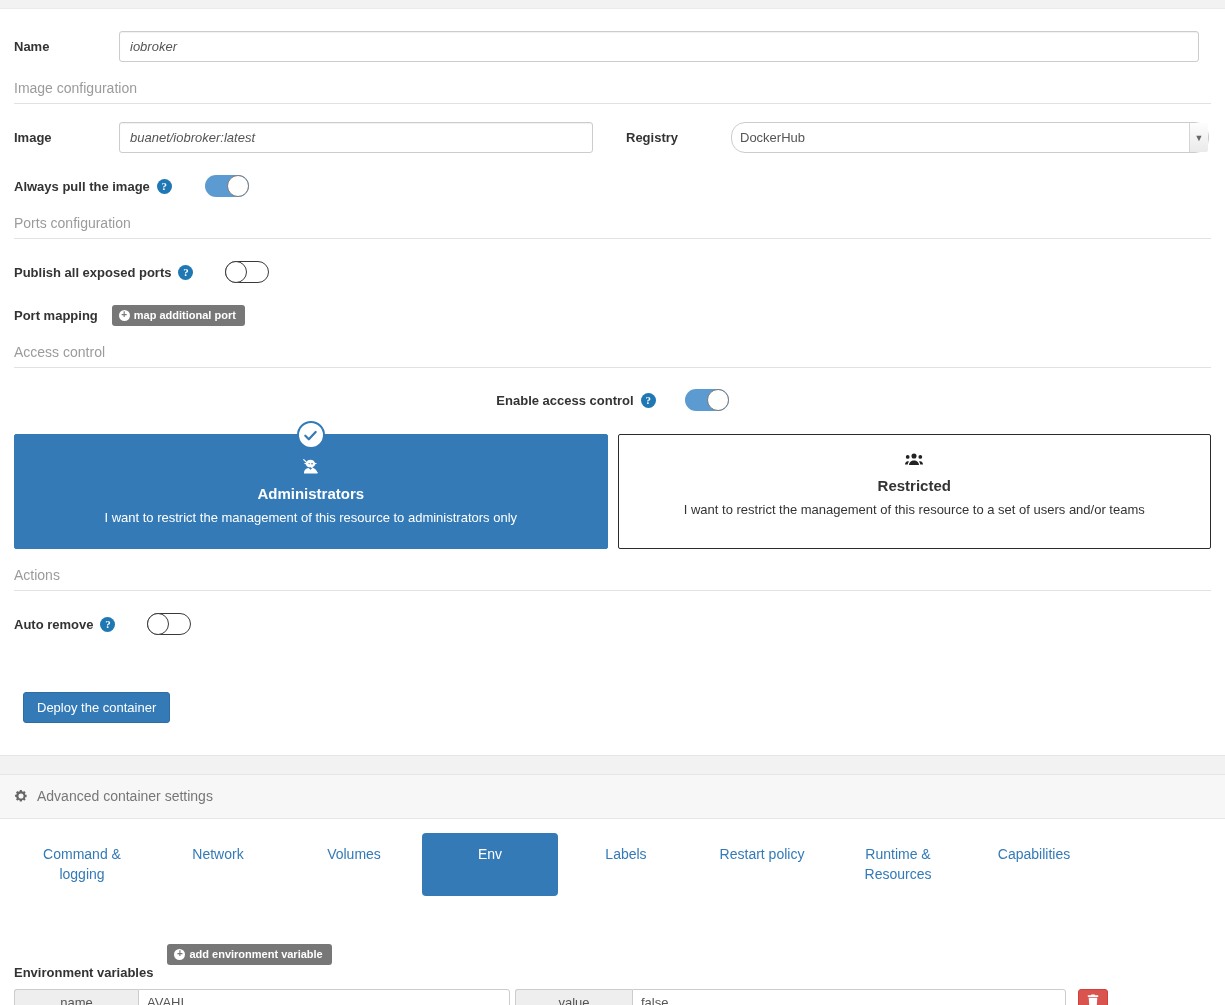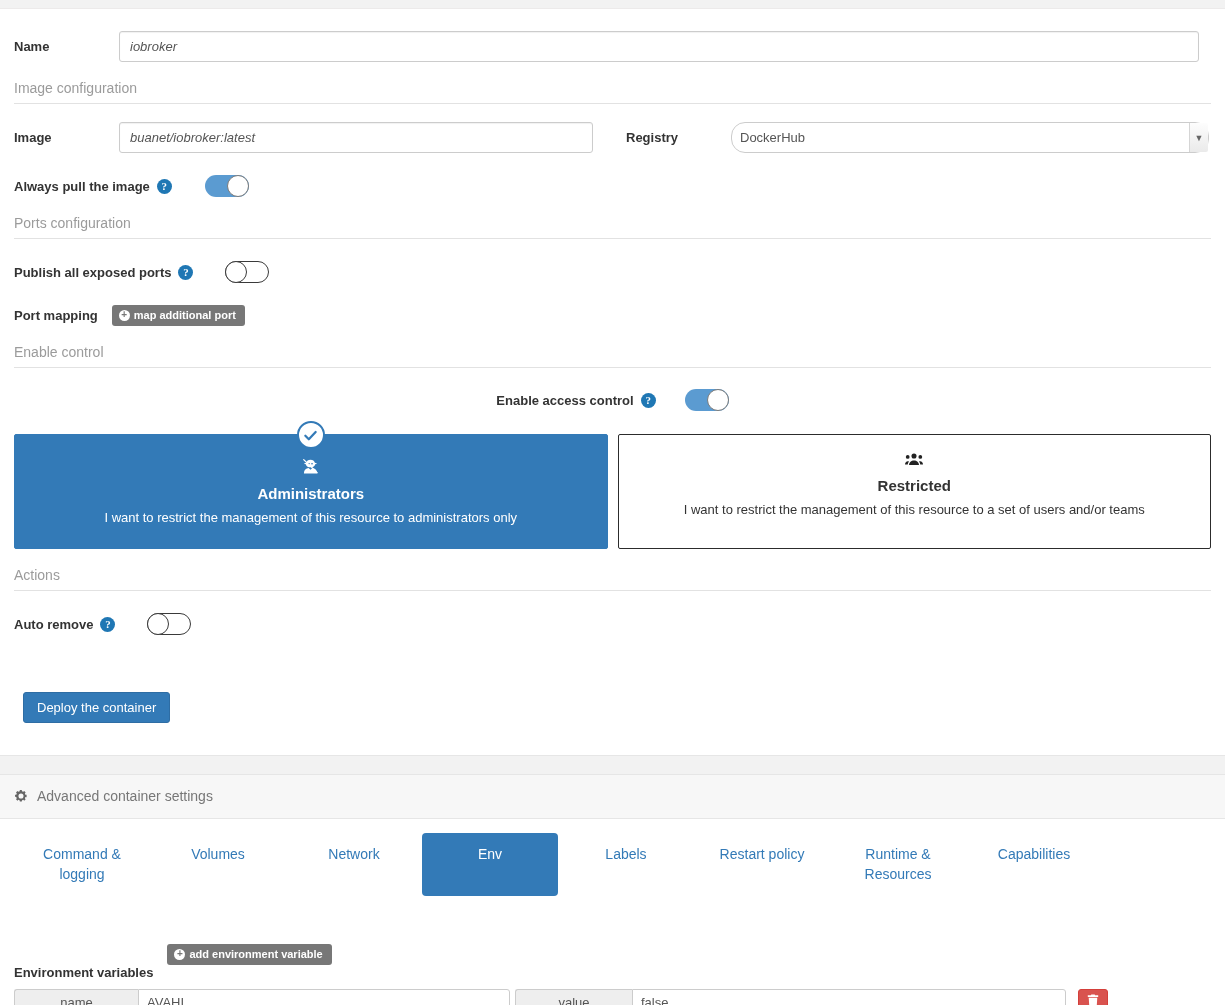--- a/index.html
+++ b/index.html
@@ -334,21 +334,21 @@
     </div>
 
     <div class="row portmap-row">
       <span class="lbl">Port mapping</span>
       <button class="btn-grey">
         <span class="plus-circle">+</span>
         <span>map additional port</span>
       </button>
     </div>
 
-    <div class="section">Enable control</div>
+    <div class="section">Access control</div>
 
     <div class="row access-row">
       <span class="lbl">Enable access control</span>
       <span class="help">?</span>
       <span class="toggle on">
           <span class="knob"></span>
         </span>
     </div>
 
     <div class="cards">
@@ -412,22 +412,22 @@
     <span class="gear">
       <svg width="14" height="14" viewBox="0 0 16 16" xmlns="http://www.w3.org/2000/svg">
         <path d="M8 5.1 A2.9 2.9 0 1 0 8 10.9 A2.9 2.9 0 1 0 8 5.1 Z M14.4 9.3 L13 9.1 A5.3 5.3 0 0 1 12.4 10.6 L13.3 11.7 L11.7 13.3 L10.6 12.4 A5.3 5.3 0 0 1 9.1 13 L8.9 14.4 L6.7 14.4 L6.5 13 A5.3 5.3 0 0 1 5 12.4 L3.9 13.3 L2.3 11.7 L3.2 10.6 A5.3 5.3 0 0 1 2.6 9.1 L1.2 8.9 L1.2 6.7 L2.6 6.5 A5.3 5.3 0 0 1 3.2 5 L2.3 3.9 L3.9 2.3 L5 3.2 A5.3 5.3 0 0 1 6.5 2.6 L6.7 1.2 L8.9 1.2 L9.1 2.6 A5.3 5.3 0 0 1 10.6 3.2 L11.7 2.3 L13.3 3.9 L12.4 5 A5.3 5.3 0 0 1 13 6.5 L14.4 6.7 Z" fill="#666"></path>
       </svg>
     </span>
     <span>Advanced container settings</span>
   </div>
 
   <div class="tabs">
     <div class="tab">Command &amp; logging</div>
+    <div class="tab">Network</div>
     <div class="tab">Volumes</div>
-    <div class="tab">Network</div>
     <div class="tab active">Env</div>
     <div class="tab">Labels</div>
     <div class="tab">Restart policy</div>
     <div class="tab">Runtime &amp; Resources</div>
     <div class="tab">Capabilities</div>
   </div>
 
   <div class="envvar-head">
     <span class="lbl">Environment variables</span>
     <button class="btn-grey">

